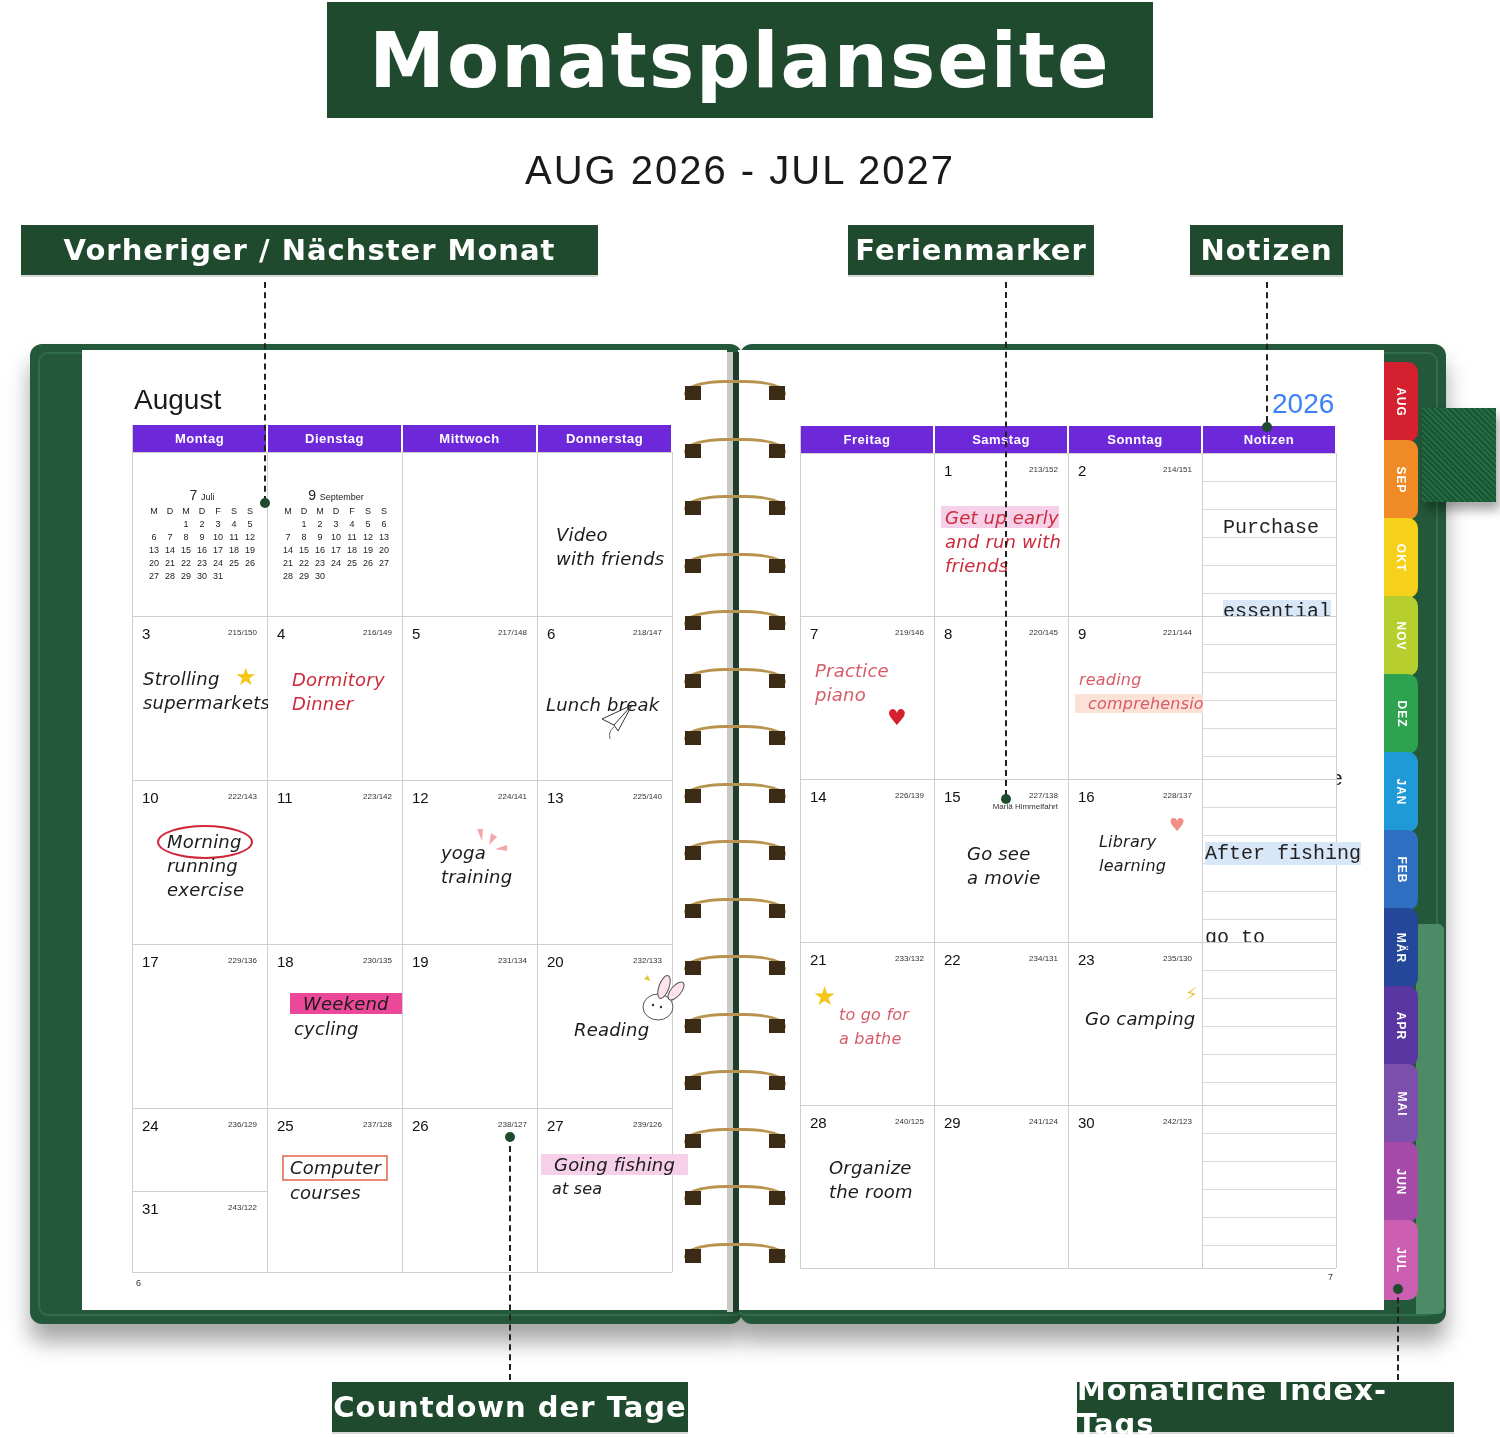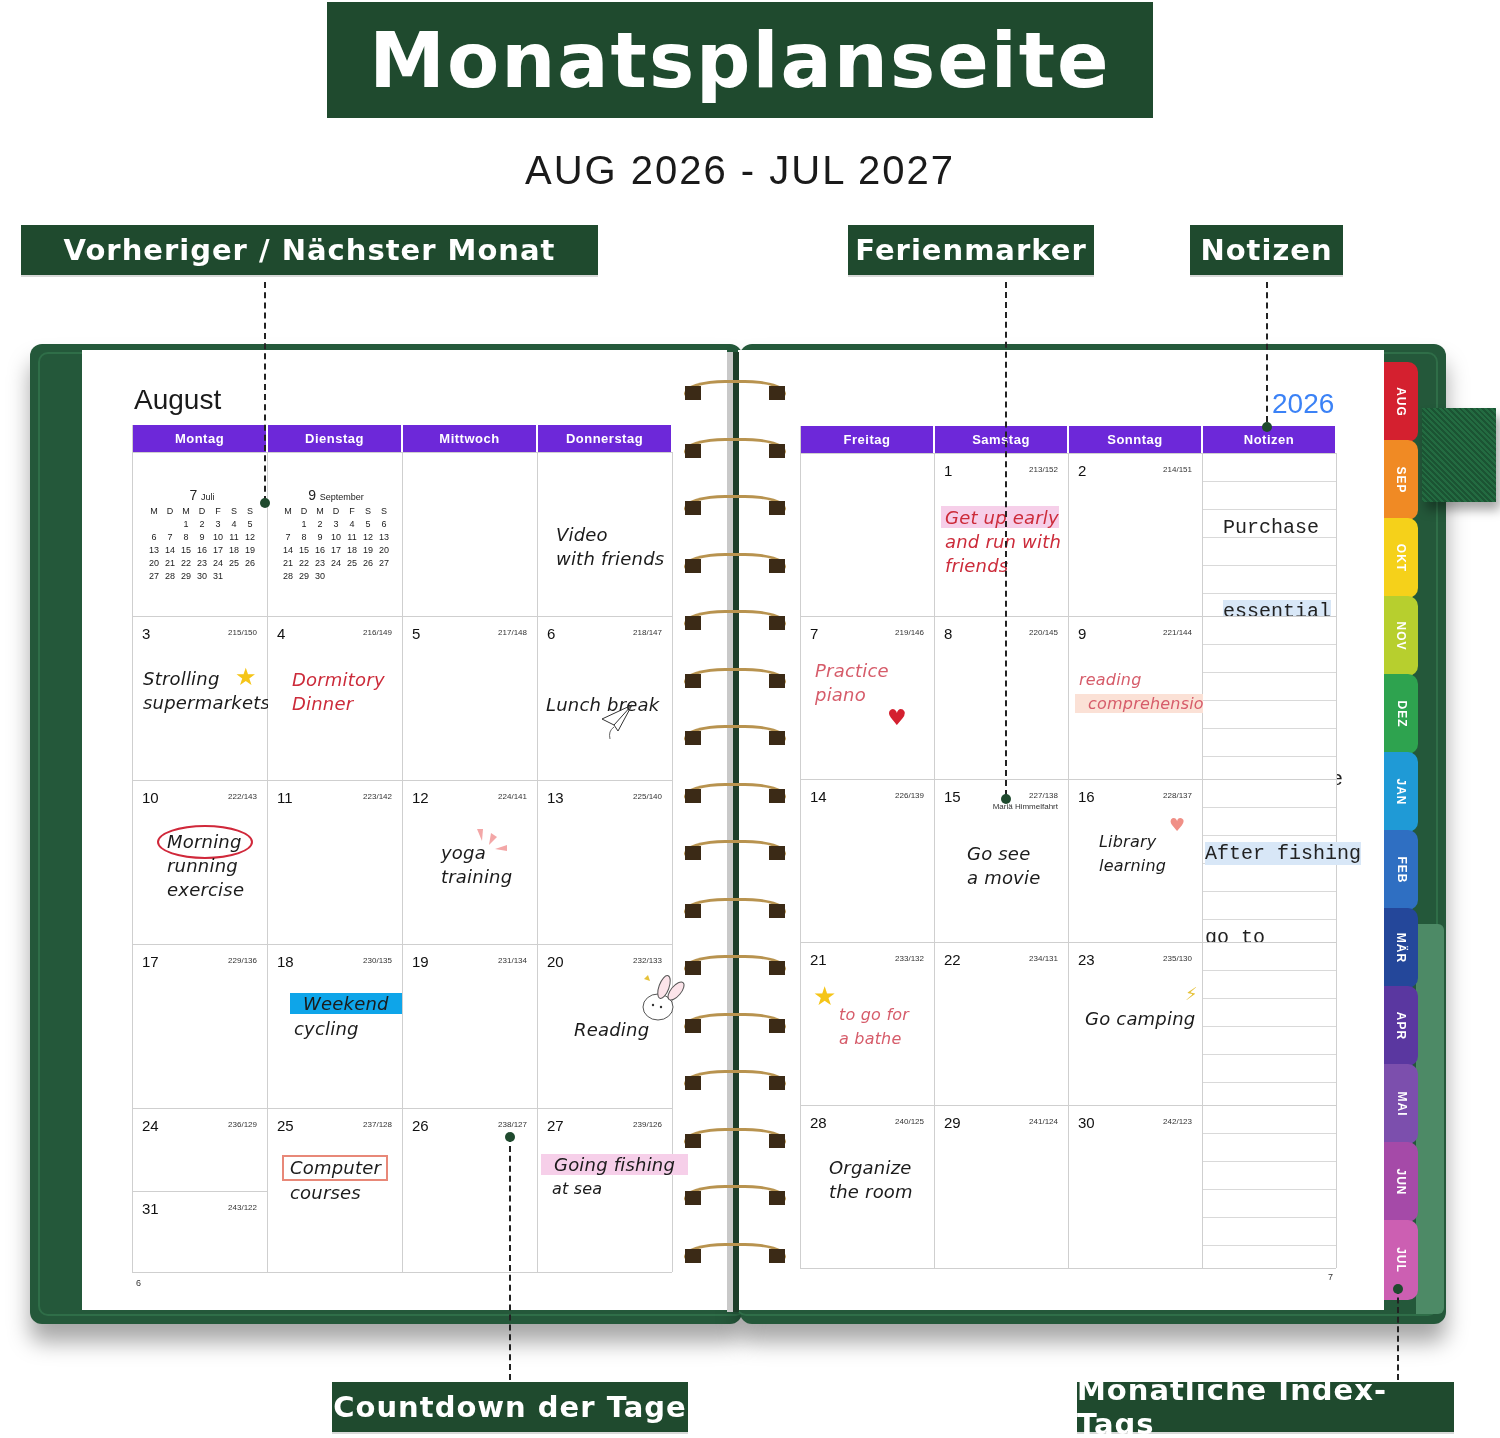--- a/index.html
+++ b/index.html
@@ -63,21 +63,21 @@
   .countdown { position: absolute; right: 10px; top: 11px; font-family: "Liberation Sans", sans-serif; font-size: 8px; color: #333; }
   .holiday { position: absolute; right: 10px; top: 22px; font-family: "Liberation Sans", sans-serif; font-size: 8px; color: #333; }
   .note {
     position: absolute; font-family: "DejaVu Sans", sans-serif; font-size: 18px; line-height: 24px;
     color: #1b1b1b; white-space: pre; font-style: italic; letter-spacing: 0.2px;
   }
   .note.red { color: #cc2b3a; }
   .note.rose { color: #d65c6a; }
   .hl { padding: 0 13px; }
   .hl-pink { background: #f6cfe9; }
-  .hl-blue { background: #0ea5e9; }
+  .hl-blue { background: #ec4899; }
   .hl-peach { background: #fbe1d6; }
   .hl-lightblue { background: #d8e7f7; }
   .hl-cream { background: #fbecd6; }
   .circle-mark { position: absolute; border: 2px solid #d0283a; border-radius: 50%; }
   .box-mark { position: absolute; border: 2px solid #e88878; }
 
   .mini-cal { position: absolute; font-family: "Liberation Sans", sans-serif; color: #222; }
   .mini-cal .mc-title { text-align: center; font-size: 14px; margin-bottom: 2px; }
   .mini-cal .mc-title small { font-size: 9px; }
   .mini-cal .mc-grid { display: grid; grid-template-columns: repeat(7, 16px); font-size: 9px; line-height: 13px; text-align: center; }

